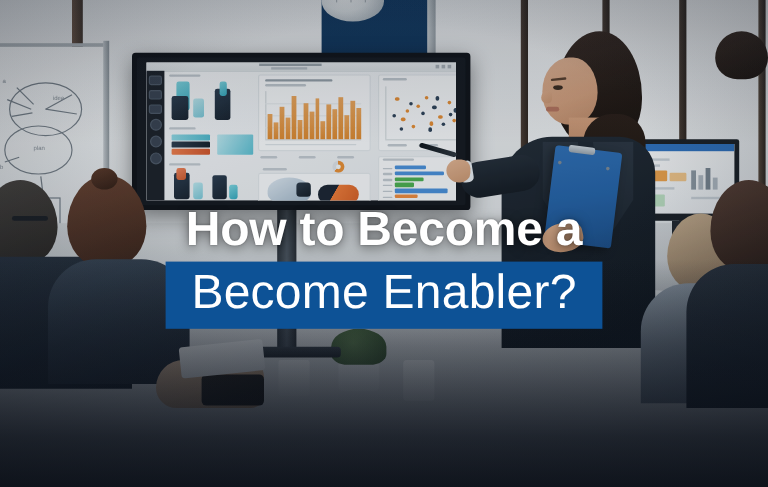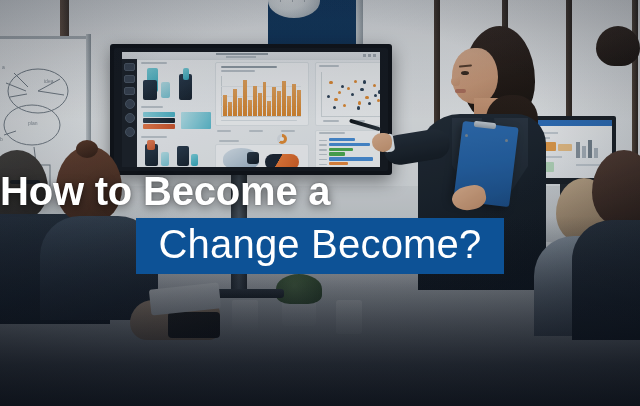--- a/index.html
+++ b/index.html
@@ -186,21 +186,21 @@
   .bottom-dark{position:absolute;left:0;bottom:0;width:100%;height:190px;pointer-events:none;
     background:linear-gradient(180deg,rgba(12,18,28,0) 0%,rgba(12,18,28,.45) 38%,rgba(10,15,24,.82) 78%,rgba(8,12,20,.92) 100%);}
   .top-tint{position:absolute;left:0;top:0;width:100%;height:120px;pointer-events:none;
     background:linear-gradient(180deg,rgba(16,24,36,.16),rgba(16,24,36,0));}
   .cool-tint{position:absolute;inset:0;pointer-events:none;background:rgba(22,34,52,.14);}
 
   
   .headline{position:absolute;left:0;top:168px;width:640px;pointer-events:none;}
   .line1{
     font-size:40px;font-weight:700;color:#ffffff;letter-spacing:-0.2px;
-    line-height:46px;text-align:left;
+    line-height:46px;text-align:center;
     text-shadow:0 2px 10px rgba(0,0,0,.55), 0 0 2px rgba(0,0,0,.35);
     font-family:"Liberation Sans",sans-serif;
   }
   .line2-wrap{margin-top:4px;display:flex;justify-content:center;}
   .line2{
     display:inline-block;
     background:#0d5296;
     color:#ffffff;
     font-size:40px;font-weight:400;letter-spacing:0.2px;line-height:50px;
     padding:1px 22px 5px 22px;
@@ -489,17 +489,17 @@
   </div>
 
   <div class="cool-tint"></div>
   <div class="top-tint"></div>
   <div class="bottom-dark"></div>
   <div class="vignette"></div>
 
   <div class="headline">
     <div class="line1">How to Become a</div>
     <div class="line2-wrap">
-      <div class="line2">Change Become?</div>
+      <div class="line2">Become Enabler?</div>
     </div>
   </div>
 
 </div>
 
 </body></html>

